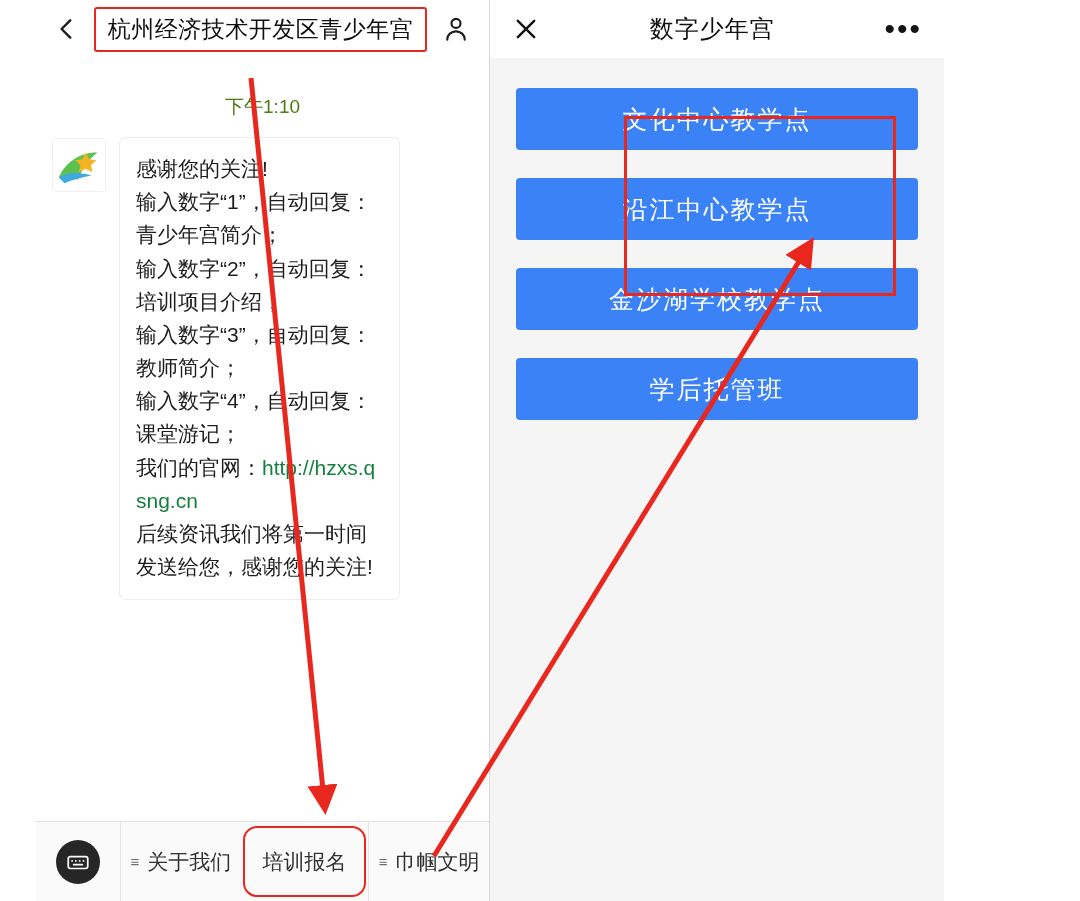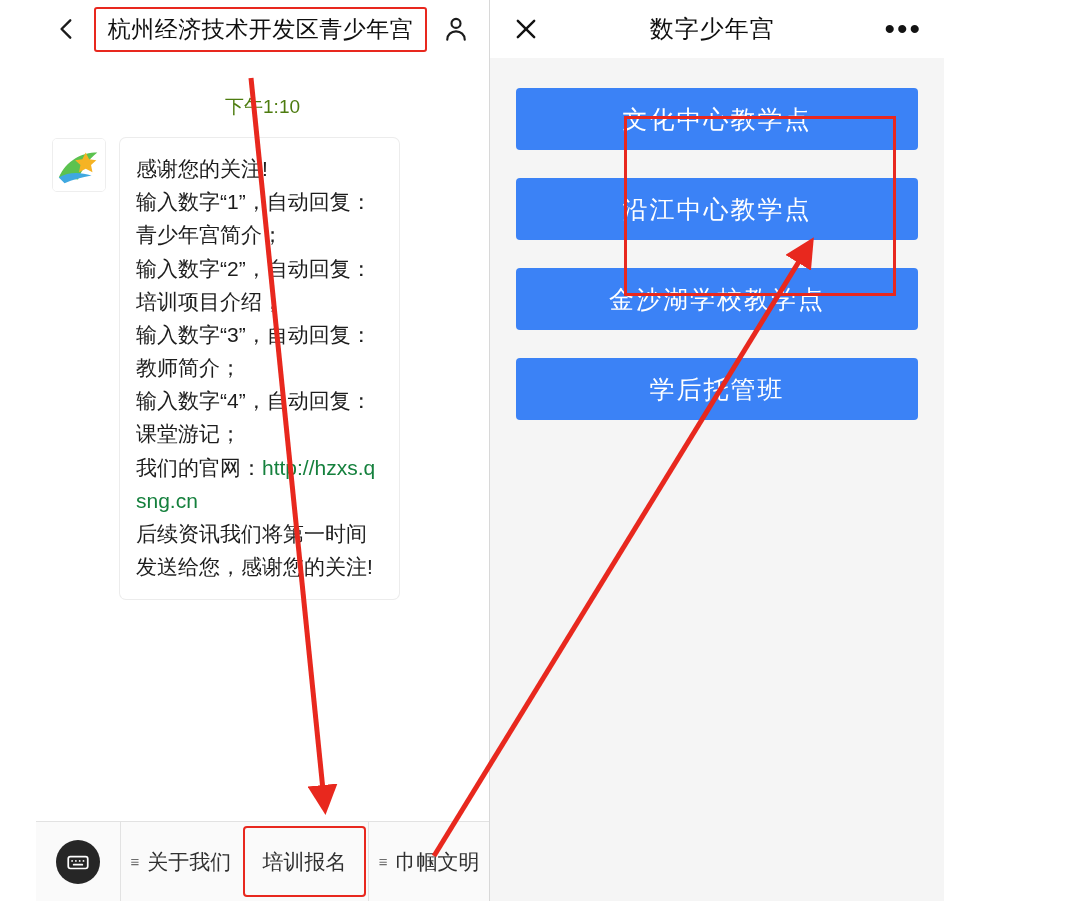--- a/index.html
+++ b/index.html
@@ -114,21 +114,21 @@
     display: flex; align-items: center; justify-content: center;
     font-size: 21px; color: #303030;
     border-left: 1px solid #e2e2e2;
     position: relative;
   }
   .tab-item .menu-glyph {
     font-size: 15px; color: #6d6d6d; margin-right: 8px;
   }
   .tab-item.highlight {
     border: 2.5px solid #e8281e;
-    border-radius: 4px;
+    border-radius: 14px;
     margin: 4px 2px;
   }
 
   
   .phone-right {
     position: relative;
     width: 540px; height: 901px;
     background: #ffffff;
     display: flex; flex-direction: column;
   }

